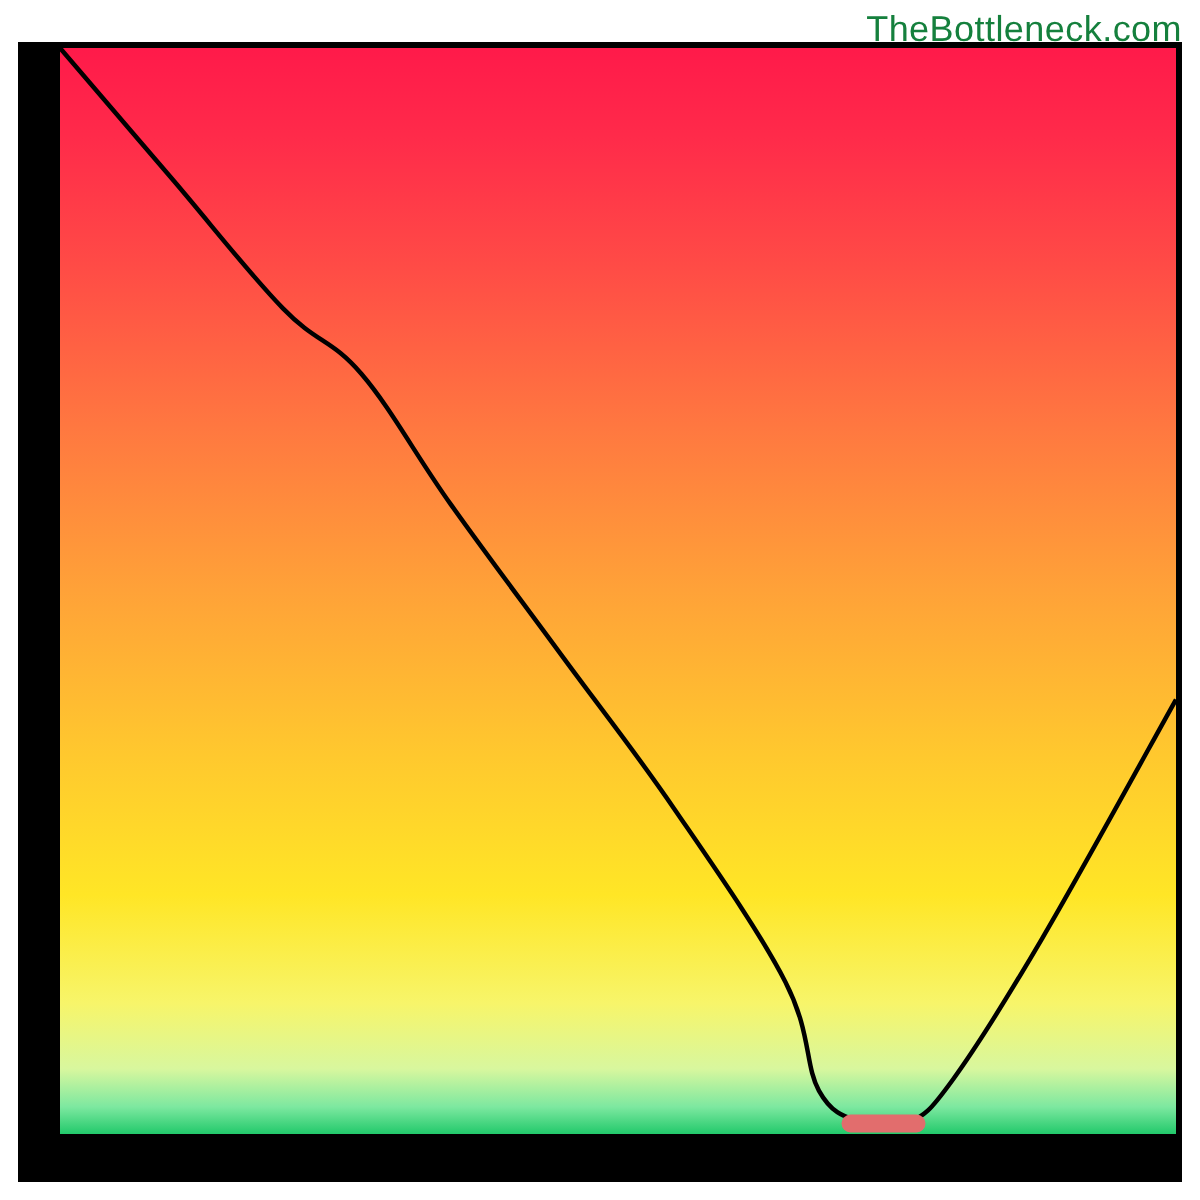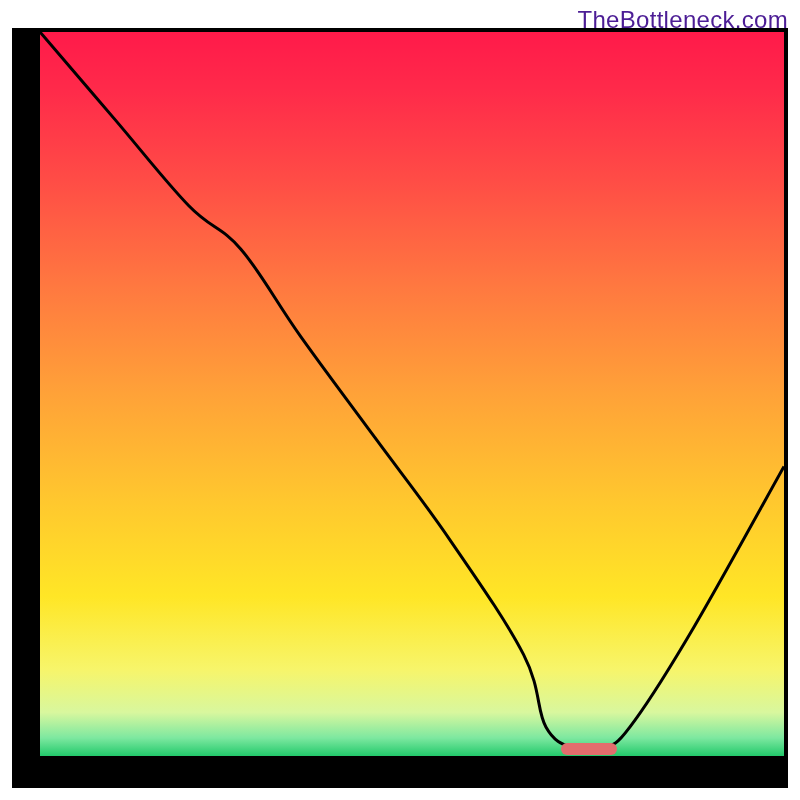--- a/index.html
+++ b/index.html
@@ -8,21 +8,21 @@
     background: #ffffff;
     width: 800px;
     height: 800px;
     position: relative;
     font-family: Arial, Helvetica, sans-serif;
   }
   .watermark {
     position: absolute;
     top: 6px;
     right: 12px;
-    color: #4c1d95;
+    color: #15803d;
     font-size: 24px;
     font-weight: 500;
     letter-spacing: 0.3px;
     z-index: 10;
   }
   .plot-outer {
     position: absolute;
     left: 12px;
     top: 28px;
     width: 776px;

